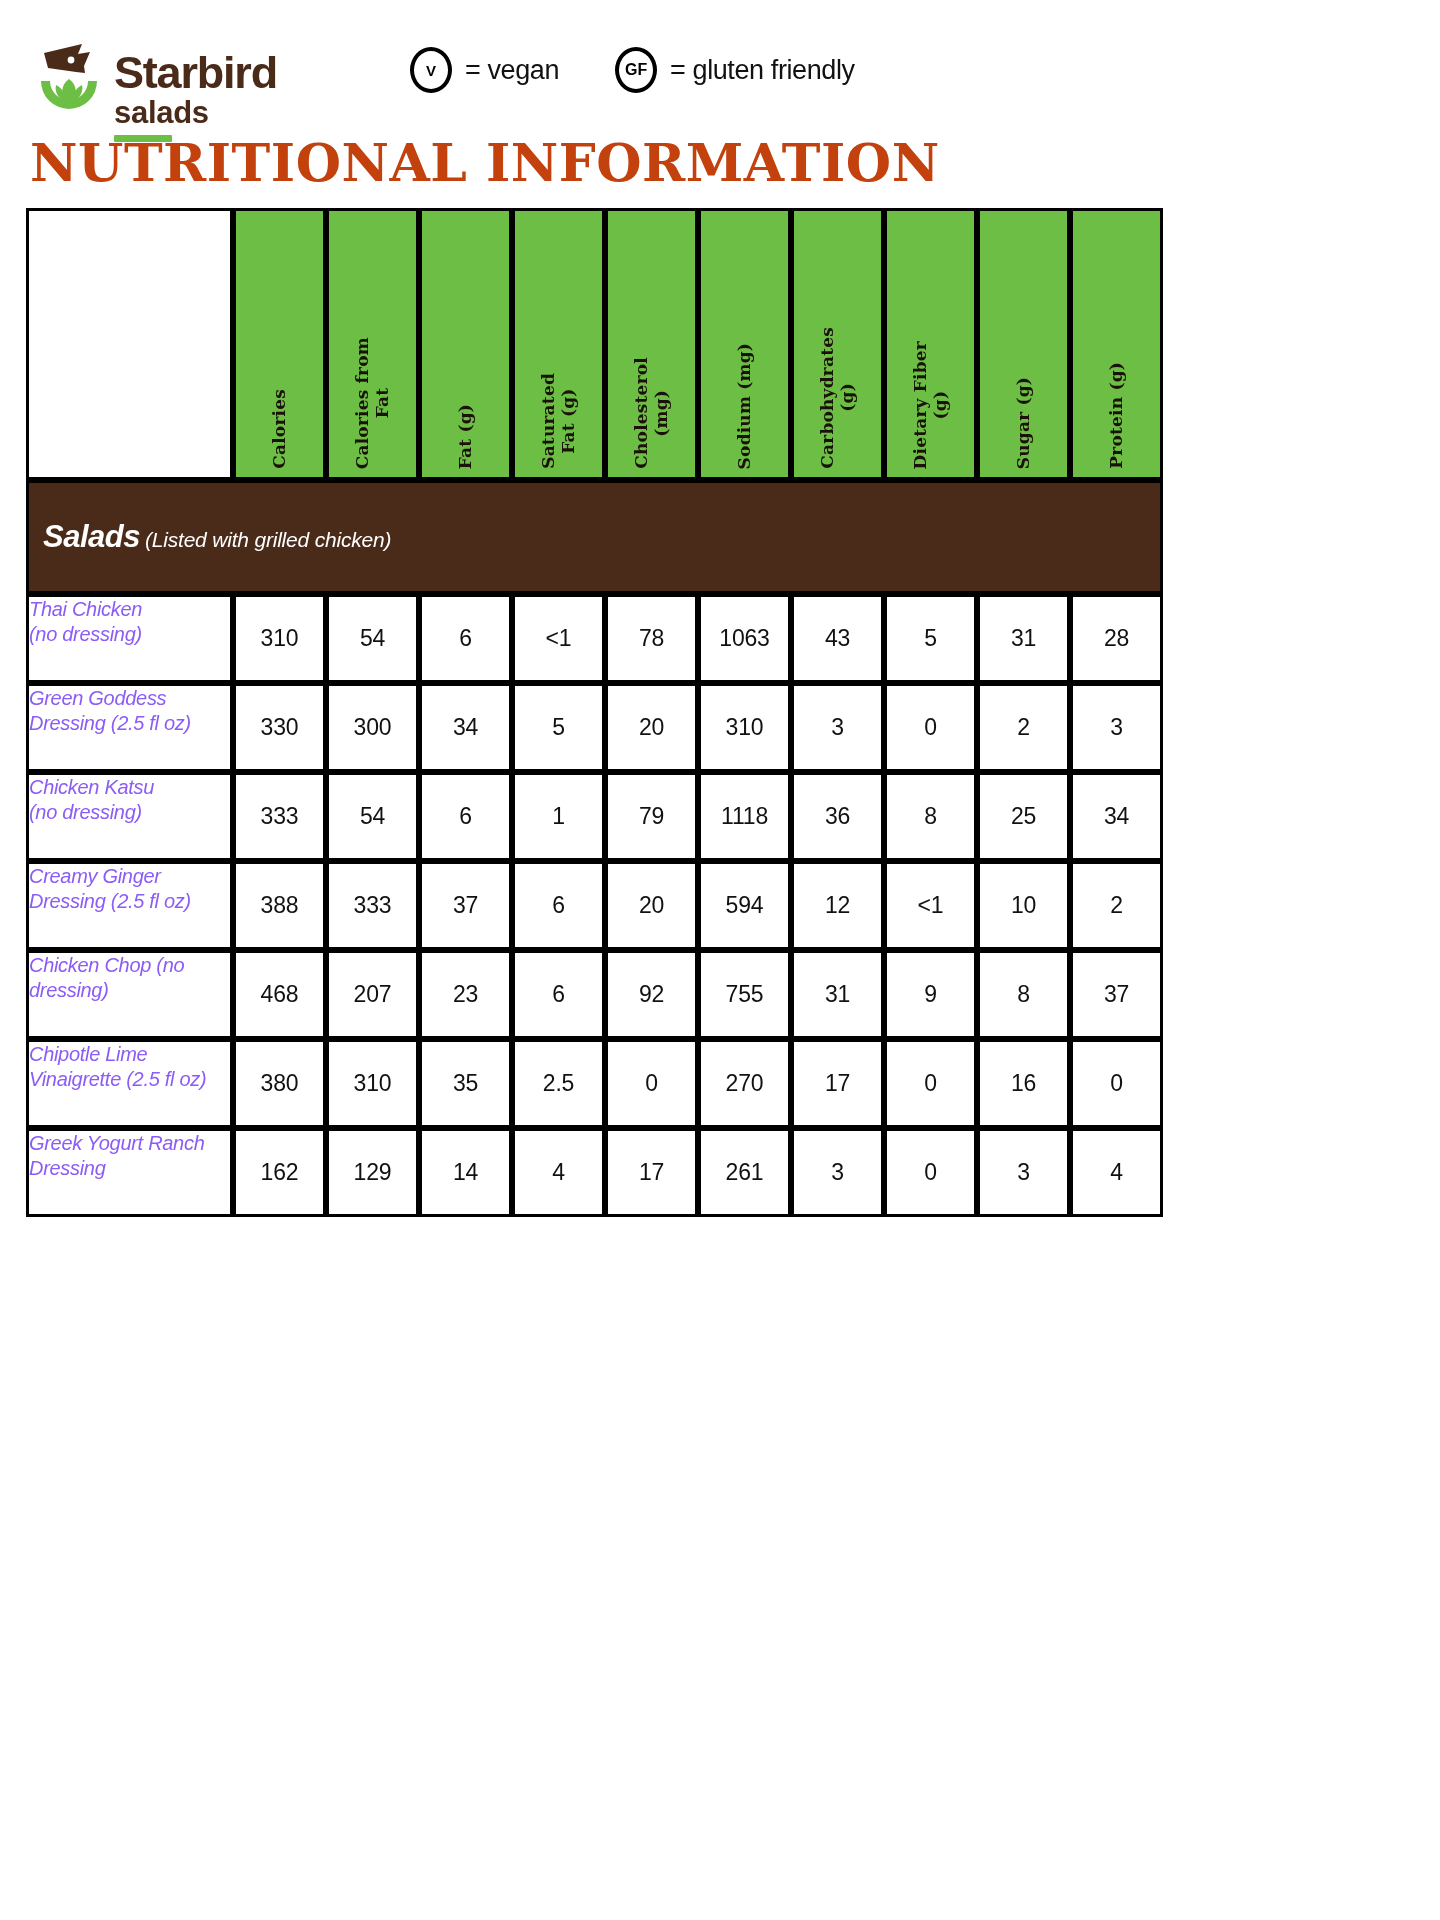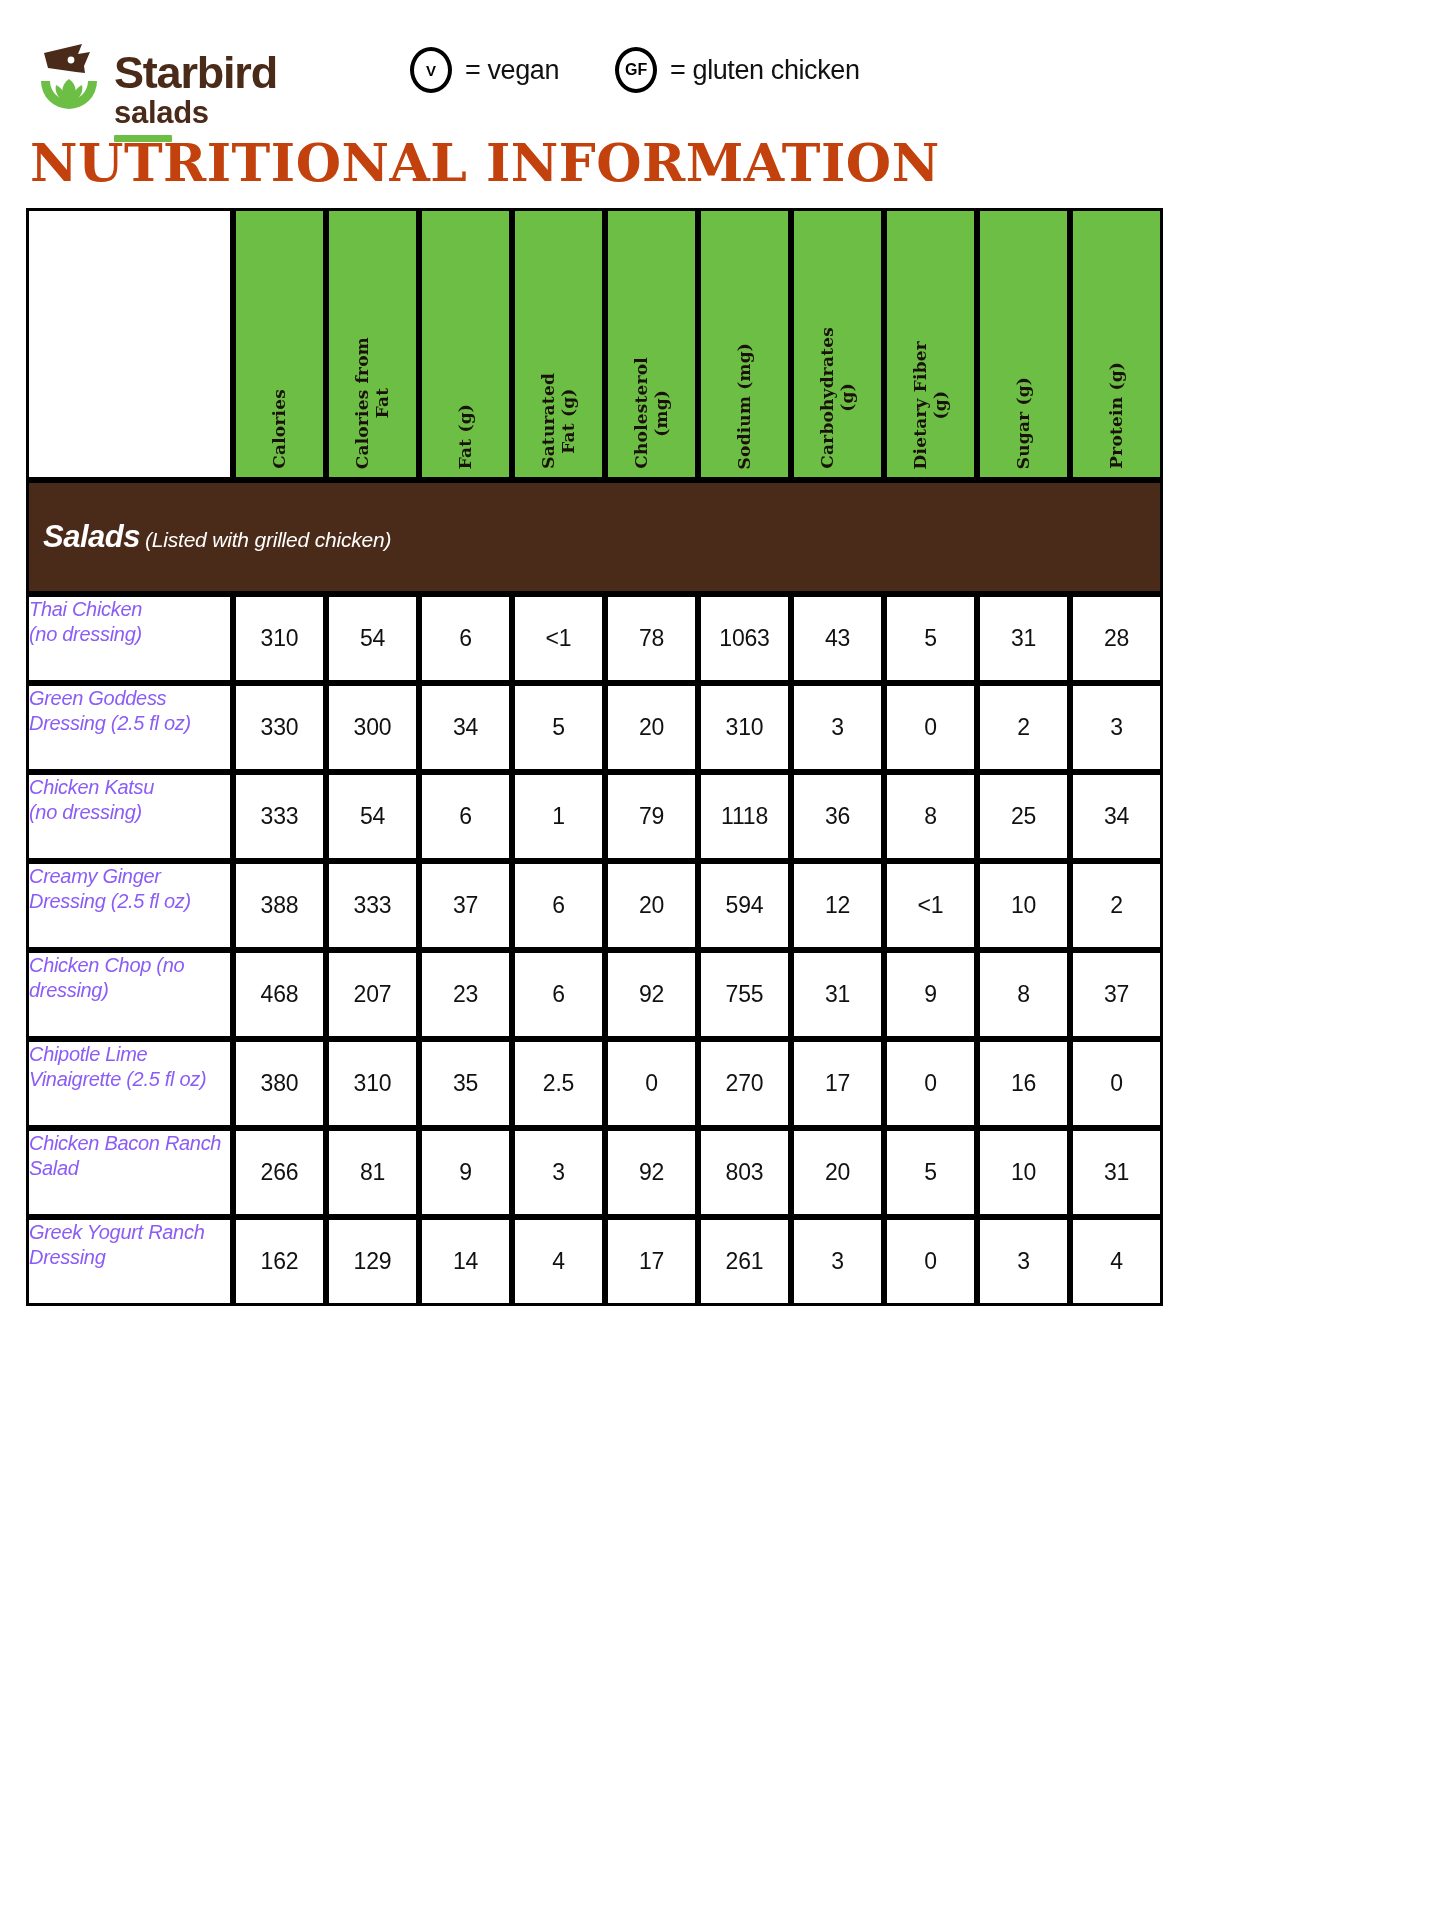--- a/index.html
+++ b/index.html
@@ -224,21 +224,21 @@
       </div>
     </div>
 
     <div class="legend">
       <div class="legend-item">
         <span class="badge">V</span>
         <span class="legend-text">= vegan</span>
       </div>
       <div class="legend-item">
         <span class="badge gf">GF</span>
-        <span class="legend-text">= gluten chicken</span>
+        <span class="legend-text">= gluten friendly</span>
       </div>
     </div>
   </div>
 
   <div class="doc-title">NUTRITIONAL INFORMATION</div>
 
   <div class="table-wrap">
     <table class="nutri">
       <colgroup>
         <col class="c-name">
@@ -377,34 +377,20 @@
             <td class="num">35</td>
             <td class="num">2.5</td>
             <td class="num">0</td>
             <td class="num">270</td>
             <td class="num">17</td>
             <td class="num">0</td>
             <td class="num">16</td>
             <td class="num">0</td>
           </tr>
           <tr class="data-row">
-            <td class="item-name">Chicken Bacon Ranch
-Salad</td>
-            <td class="num">266</td>
-            <td class="num">81</td>
-            <td class="num">9</td>
-            <td class="num">3</td>
-            <td class="num">92</td>
-            <td class="num">803</td>
-            <td class="num">20</td>
-            <td class="num">5</td>
-            <td class="num">10</td>
-            <td class="num">31</td>
-          </tr>
-          <tr class="data-row">
             <td class="item-name">Greek Yogurt Ranch
 Dressing</td>
             <td class="num">162</td>
             <td class="num">129</td>
             <td class="num">14</td>
             <td class="num">4</td>
             <td class="num">17</td>
             <td class="num">261</td>
             <td class="num">3</td>
             <td class="num">0</td>

